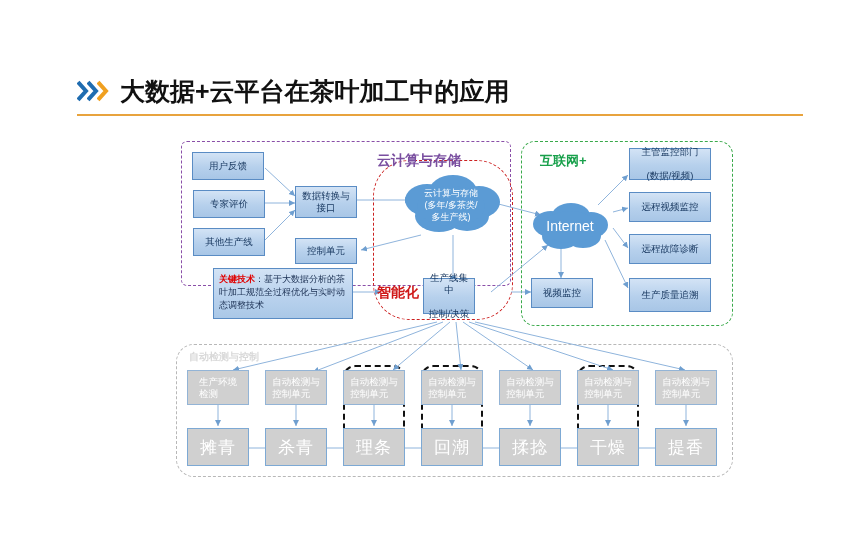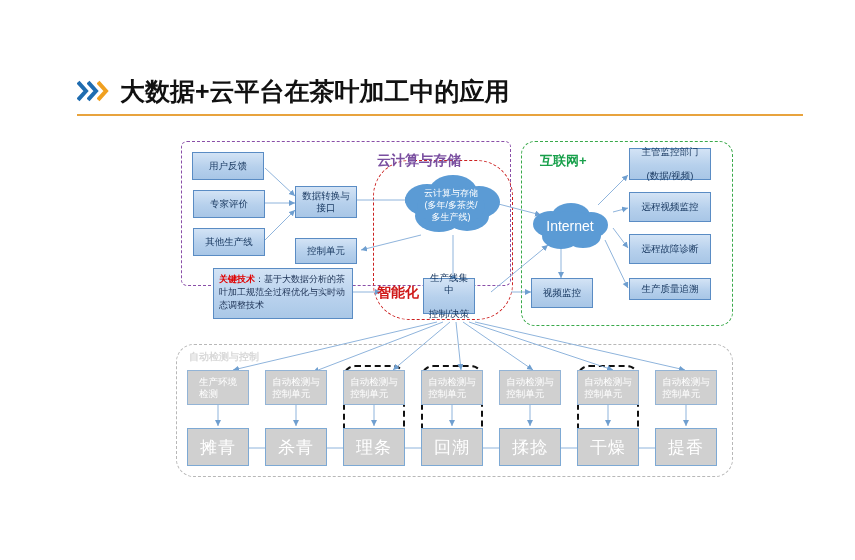--- a/index.html
+++ b/index.html
@@ -261,21 +261,21 @@
       <span>主管监控部门</span><br>
       <span>(数据/视频)</span>
     </span>
   </div>
   <div class="bbox" style="left:616px;top:192px;width:82px;height:30px;">
     <span>远程视频监控</span>
   </div>
   <div class="bbox" style="left:616px;top:234px;width:82px;height:30px;">
     <span>远程故障诊断</span>
   </div>
-  <div class="bbox" style="left:616px;top:278px;width:82px;height:22px;">
+  <div class="bbox" style="left:616px;top:278px;width:82px;height:34px;">
     <span>生产质量追溯</span>
   </div>
 
   <div class="lbl lbl-auto" style="left:176px;top:350px;">自动检测与控制</div>
 
   <div class="gbox" style="left:174px;top:370px;width:62px;height:35px;">
     <span>
       <span>生产环境</span><br>
       <span>检测</span>
     </span>

